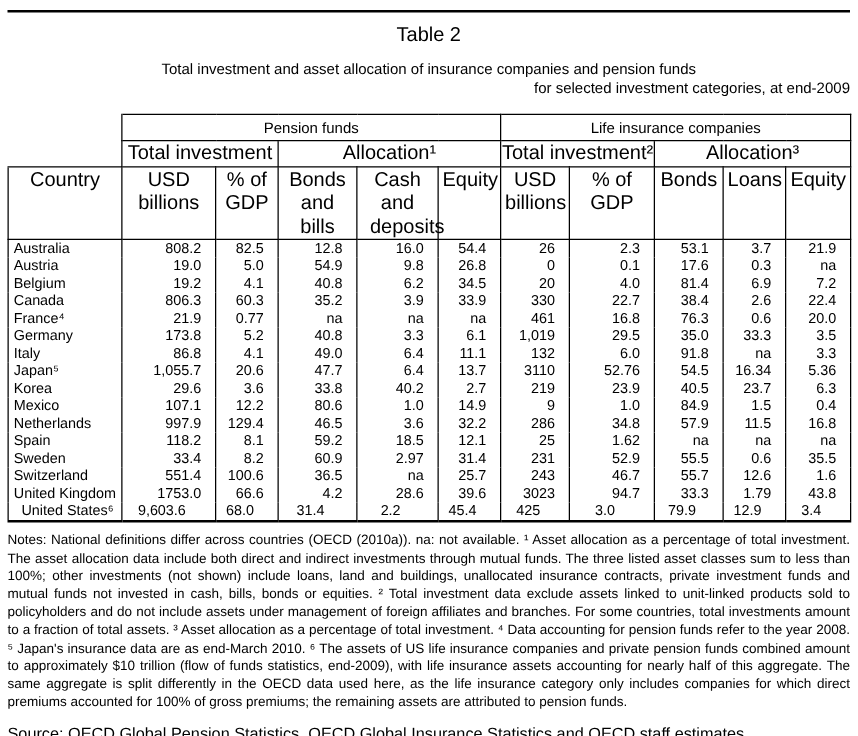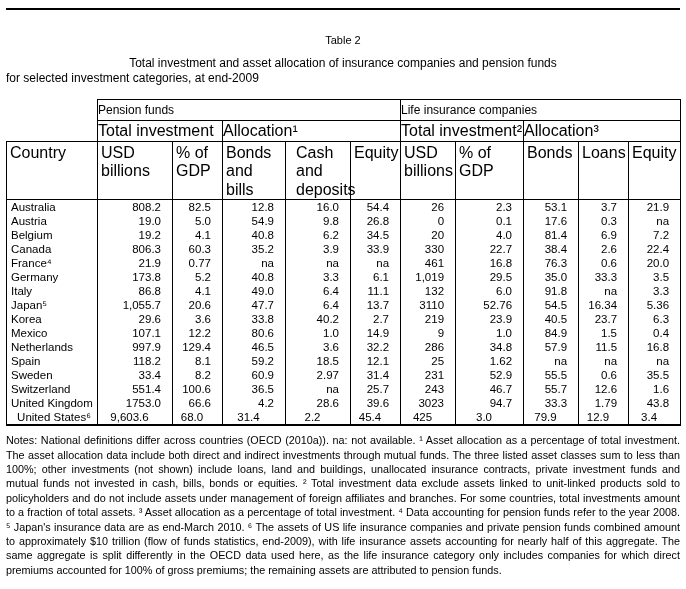--- a/index.html
+++ b/index.html
@@ -16,44 +16,44 @@
     padding: 0 6px;
     overflow: hidden;
   }
   .top-rule {
     border-top: 2px solid #000;
     margin-top: 8px;
     width: 100%;
   }
   .table-label {
     text-align: center;
-    font-size: 11px;
-    margin-top: 24px;
+    font-size: 16px;
+    margin-top: 10px;
   }
   .main-title {
     text-align: center;
     font-size: 12px;
     font-weight: normal;
     margin-top: 10px;
   }
   .subtitle {
-    text-align: left;
+    text-align: right;
     font-size: 12px;
     margin-top: 1px;
   }
   table.data-table {
     border-collapse: collapse;
     table-layout: fixed;
     width: 674px;
     margin: 14px auto 0 auto;
     font-size: 11.5px;
   }
   table.data-table th {
     font-weight: normal;
-    text-align: left;
+    text-align: center;
   }
   .corner {
     border: none;
     border-right: 1px solid #000;
     border-bottom: 1px solid #000;
   }
   th.grp {
     border: 1px solid #000;
     height: 20px;
     font-size: 12px;

